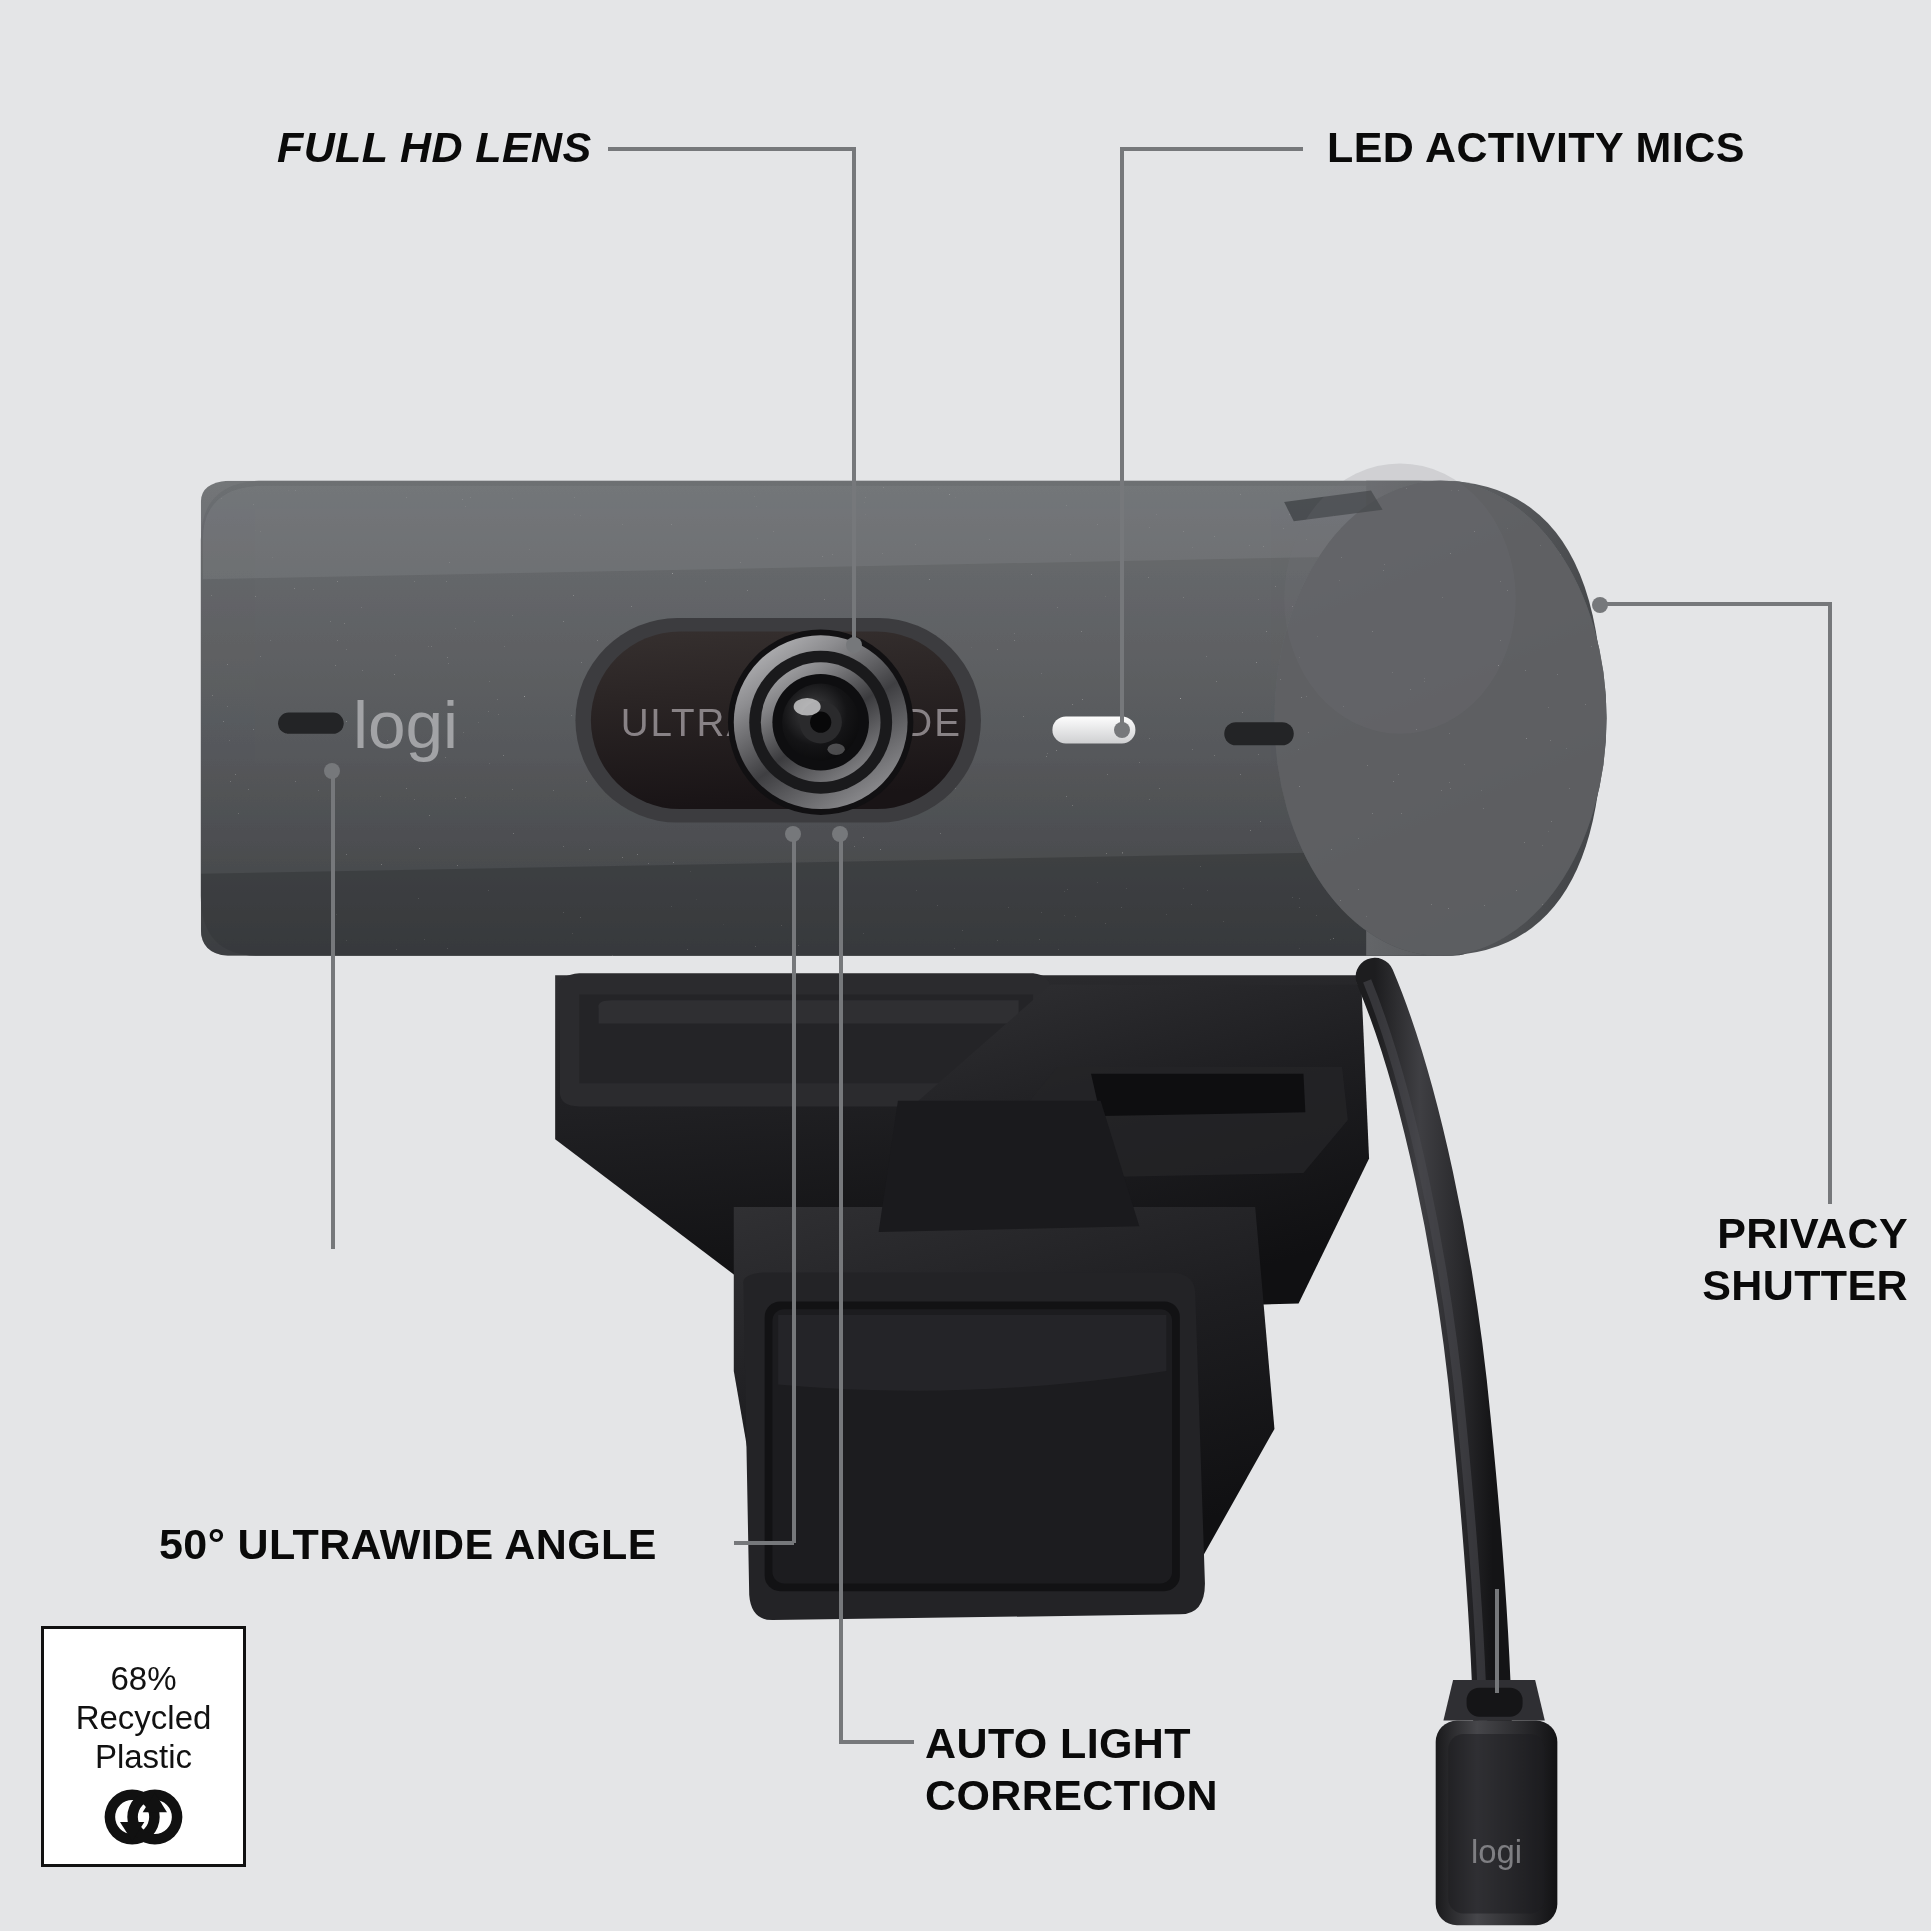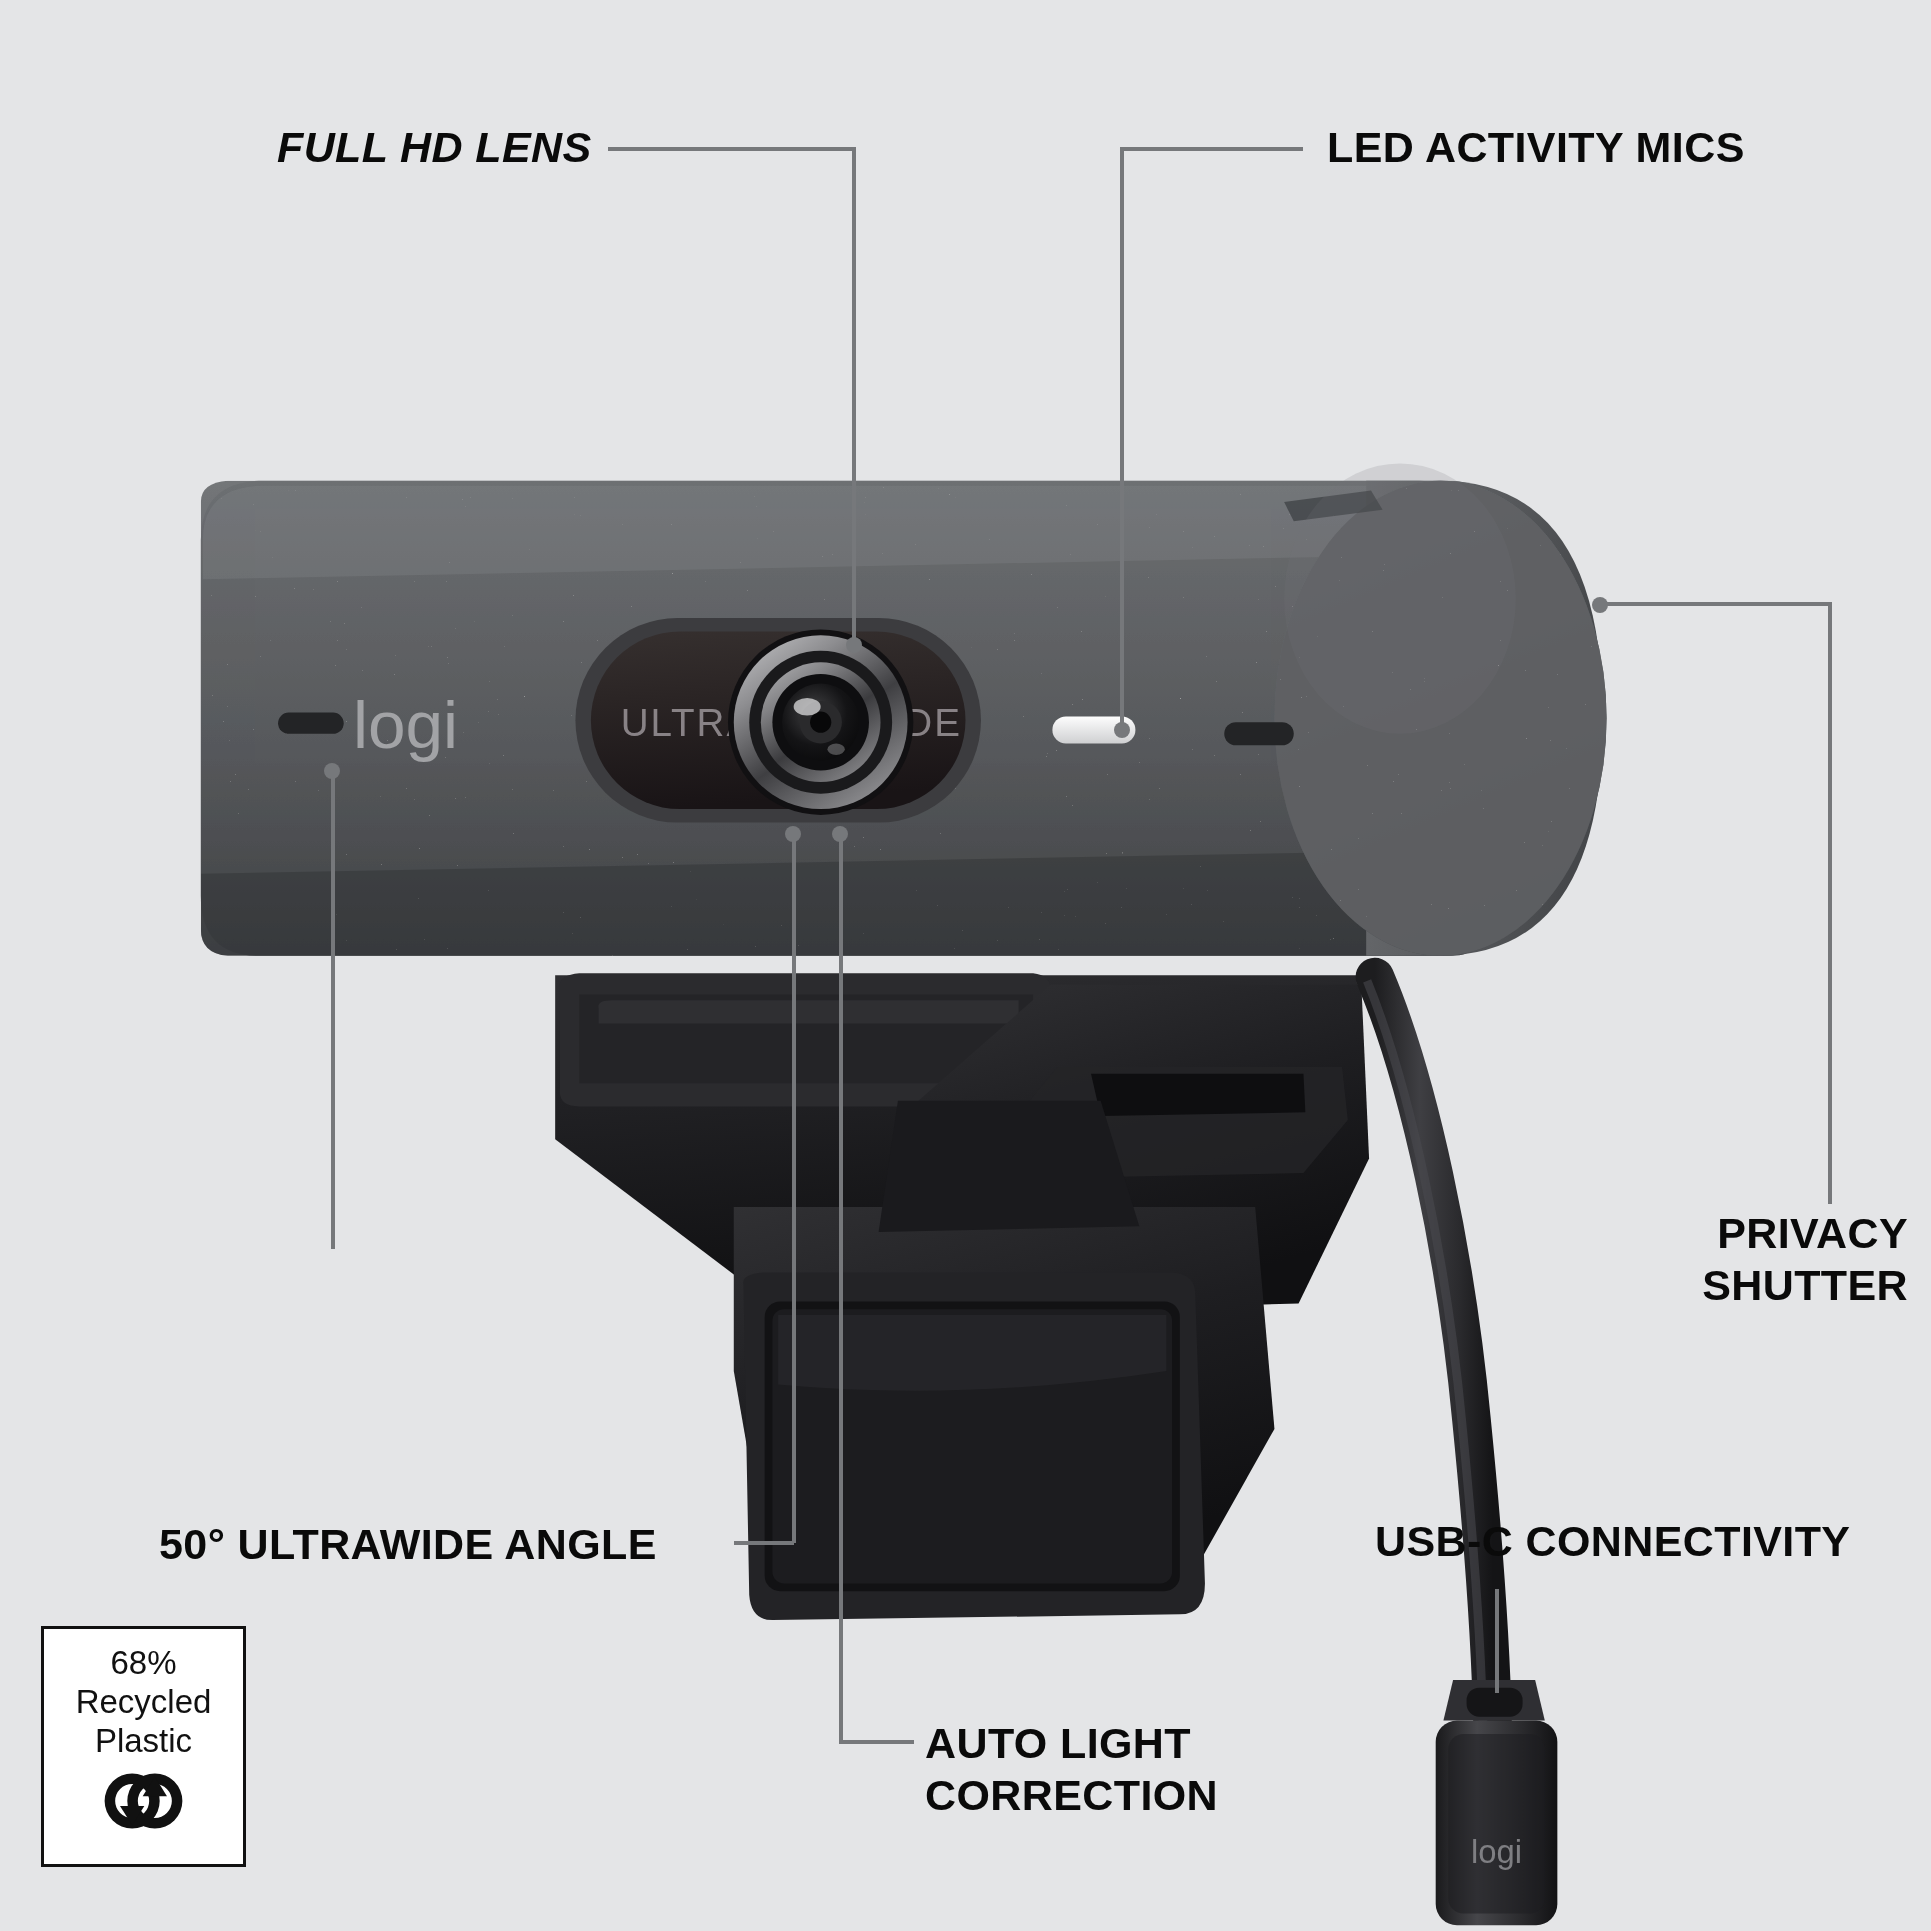--- a/index.html
+++ b/index.html
@@ -58,21 +58,21 @@
     top: 1626px;
     width: 205px;
     height: 241px;
     background: #ffffff;
     border: 3.9px solid #111;
     box-sizing: border-box;
     display: flex;
     flex-direction: column;
     align-items: center;
     justify-content: flex-start;
-    padding-top: 15px;
+    padding-top: 31px;
   }
   #badge .btxt {
     color: #111;
     font-size: 33px;
     font-weight: 400;
     line-height: 1.18;
     text-align: center;
     font-family: "Liberation Sans", sans-serif;
   }
   #badge .bicon { margin-top: 5.8px; }
@@ -294,21 +294,20 @@
 
   <div class="callout two-line" style="left:1670px; top:1207px; text-align:right; width:208px;margin-left:30px;">PRIVACY
 SHUTTER</div>
 
 
   <div class="callout" style="left:159px; top:1519px;">50° ULTRAWIDE ANGLE</div>
 
   <div class="callout two-line" style="left:925px; top:1717px;">AUTO LIGHT
 CORRECTION</div>
 
-  <div class="callout" style="left:1375px; top:1516px;">USB-C CONNECTIVITY</div>
 
   <div id="badge">
     <div class="btxt">68%</div>
     <div class="btxt">Recycled</div>
     <div class="btxt">Plastic</div>
     <div class="bicon">
       <svg width="81" height="81" viewBox="0 0 100 100">
         <g fill="#111">
           <path d="M36,8 A34,34 0 1,0 36,76 A34,34 0 1,0 36,8 Z
                    M36,21 A21,21 0 1,1 36,63 A21,21 0 1,1 36,21 Z"></path>

